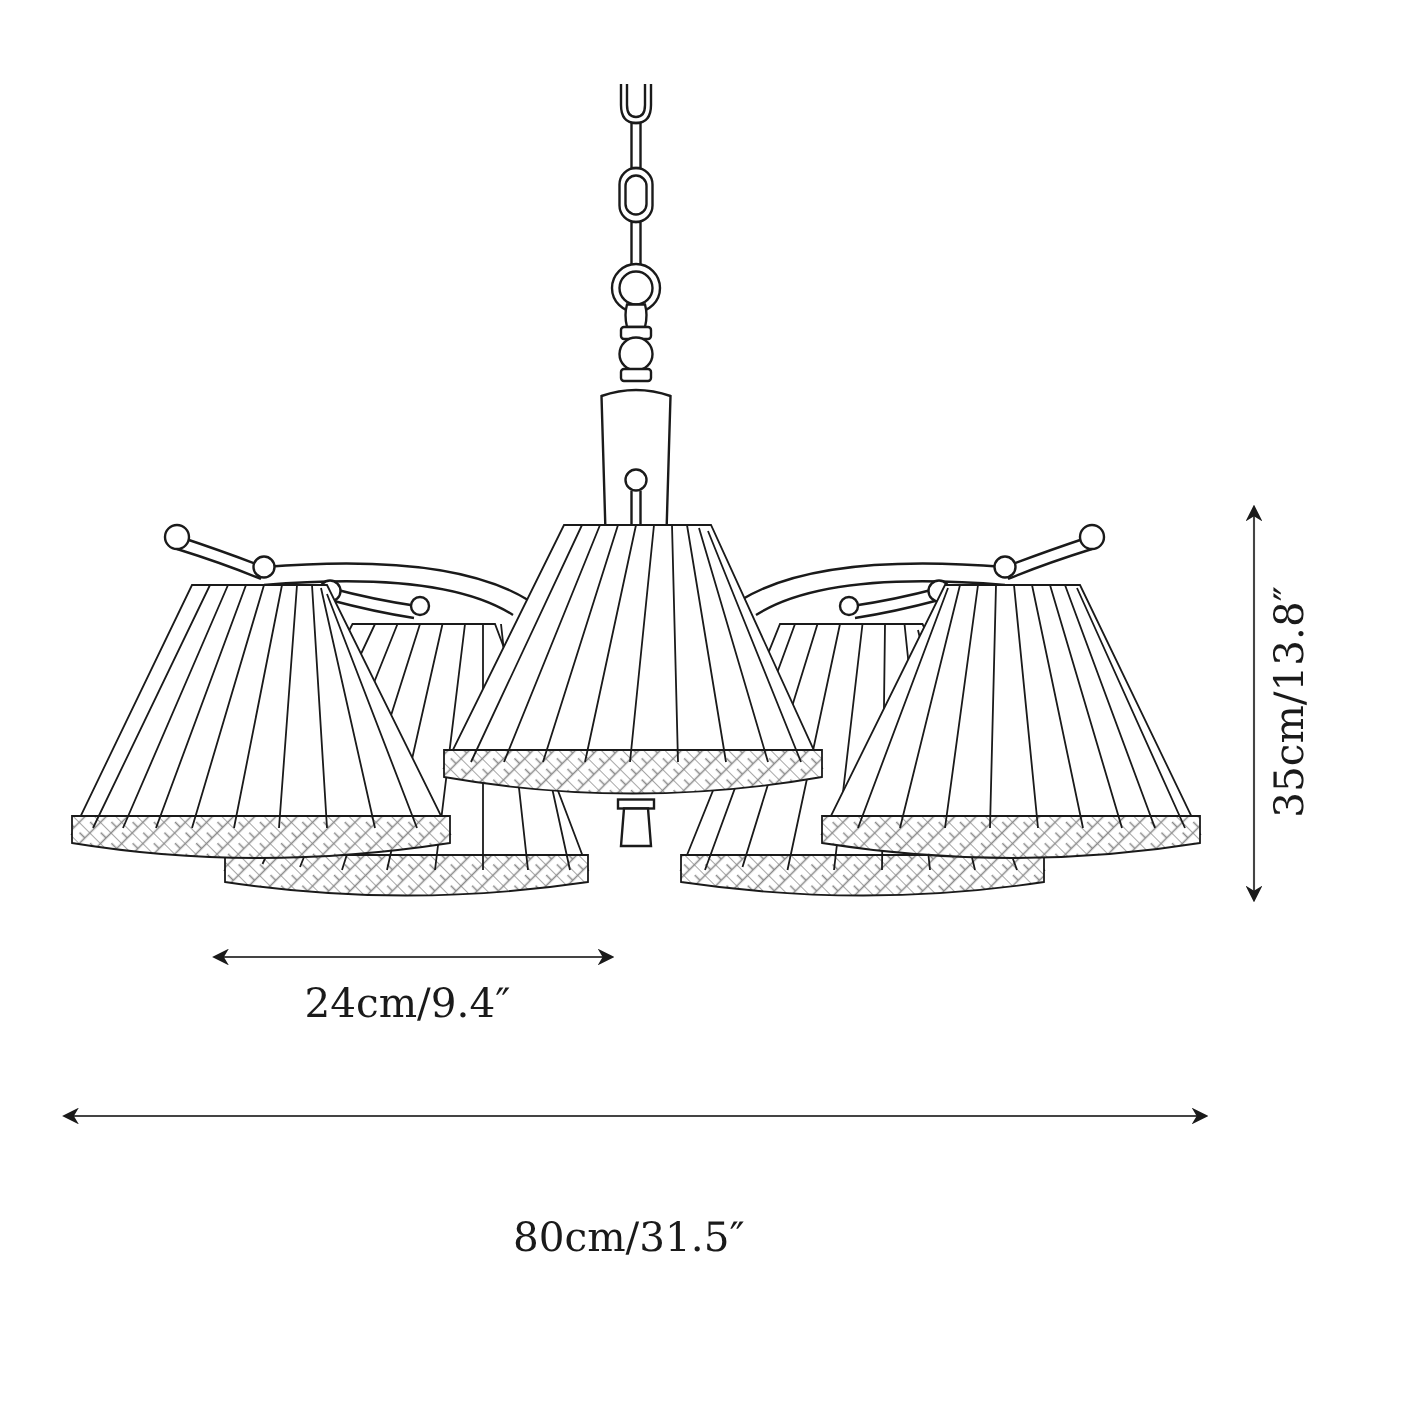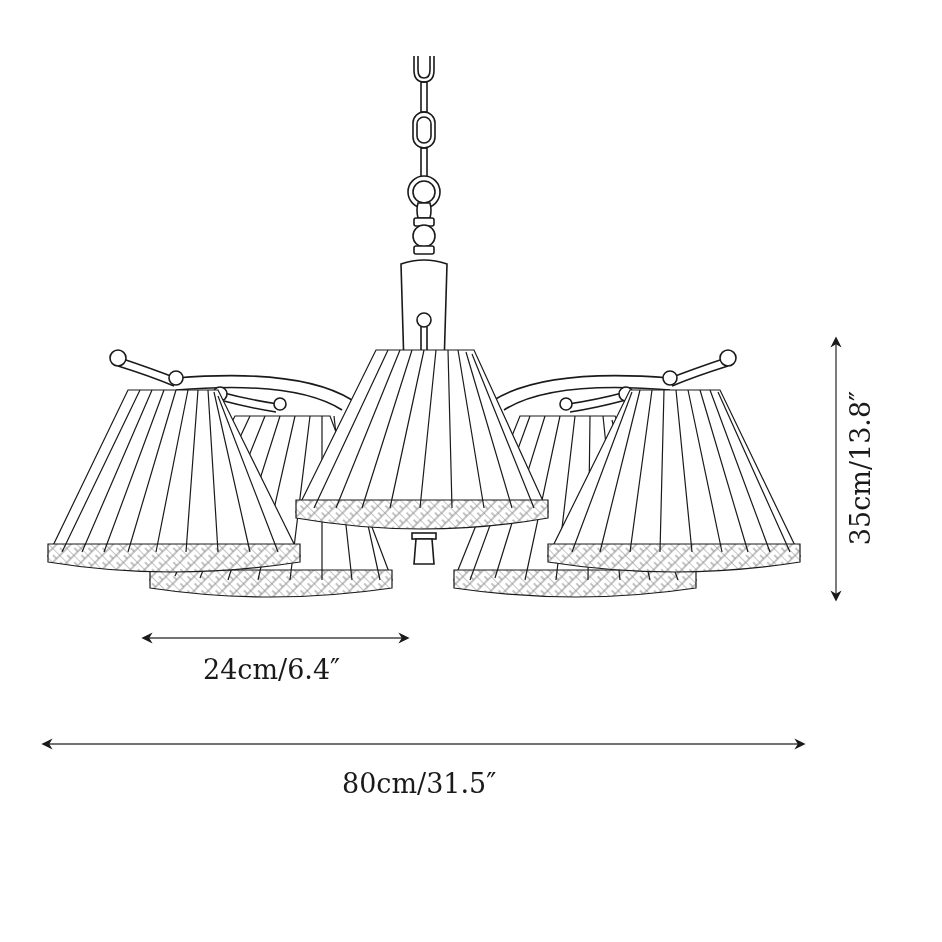--- a/index.html
+++ b/index.html
@@ -2,21 +2,21 @@
 <html><head>
 <meta charset="utf-8">
 <style>
   html, body { margin:0; padding:0; background:#ffffff; }
   body { width:942px; height:942px; position:relative; overflow:hidden;
          font-family:"DejaVu Serif", "Liberation Serif", serif; }
   #drawing { position:absolute; left:0; top:0; width:942px; height:942px; }
   .dim-label { position:absolute; color:#1a1a1a; font-family:"DejaVu Serif","Liberation Serif",serif;
                font-size:27px; line-height:1; white-space:nowrap; }
   #label-width { left:203px; top:656px; }
-  #label-total { left:342px; top:770px; }
+  #label-total { left:342px; top:812px; }
   #label-height { left:860px; top:468px; transform:translate(-50%,-50%) rotate(-90deg); }
 </style>
 </head>
 <body>
 
 <svg id="drawing" viewBox="0 0 942 942" xmlns="http://www.w3.org/2000/svg">
   <defs>
     <pattern id="weave" width="10" height="10" patternUnits="userSpaceOnUse" patternTransform="rotate(45)">
       <rect width="10" height="10" fill="#ffffff"></rect>
       <path d="M0 0 H10 M0 5 H5 M5 0 V10" stroke="#8a8a8a" stroke-width="1" fill="none"></path>
@@ -106,15 +106,15 @@
   <g fill="#fff" stroke="#1a1a1a" stroke-width="1.6">
     <rect x="412" y="533" width="24" height="6"></rect>
     <path d="M416 539 L432 539 L434 564 L414 564 Z"></path>
   </g>
 
   <line x1="147" y1="638" x2="404" y2="638" stroke="#444" stroke-width="1.4" marker-start="url(#arrow)" marker-end="url(#arrow)"></line>
   <line x1="47" y1="744" x2="800" y2="744" stroke="#444" stroke-width="1.4" marker-start="url(#arrow)" marker-end="url(#arrow)"></line>
   <line x1="836" y1="342" x2="836" y2="596" stroke="#444" stroke-width="1.4" marker-start="url(#arrow)" marker-end="url(#arrow)"></line>
 </svg>
 
-<div id="label-width" class="dim-label">24cm/6.4″</div>
+<div id="label-width" class="dim-label">24cm/9.4″</div>
 <div id="label-total" class="dim-label">80cm/31.5″</div>
 <div id="label-height" class="dim-label">35cm/13.8″</div>
 
 </body></html>

